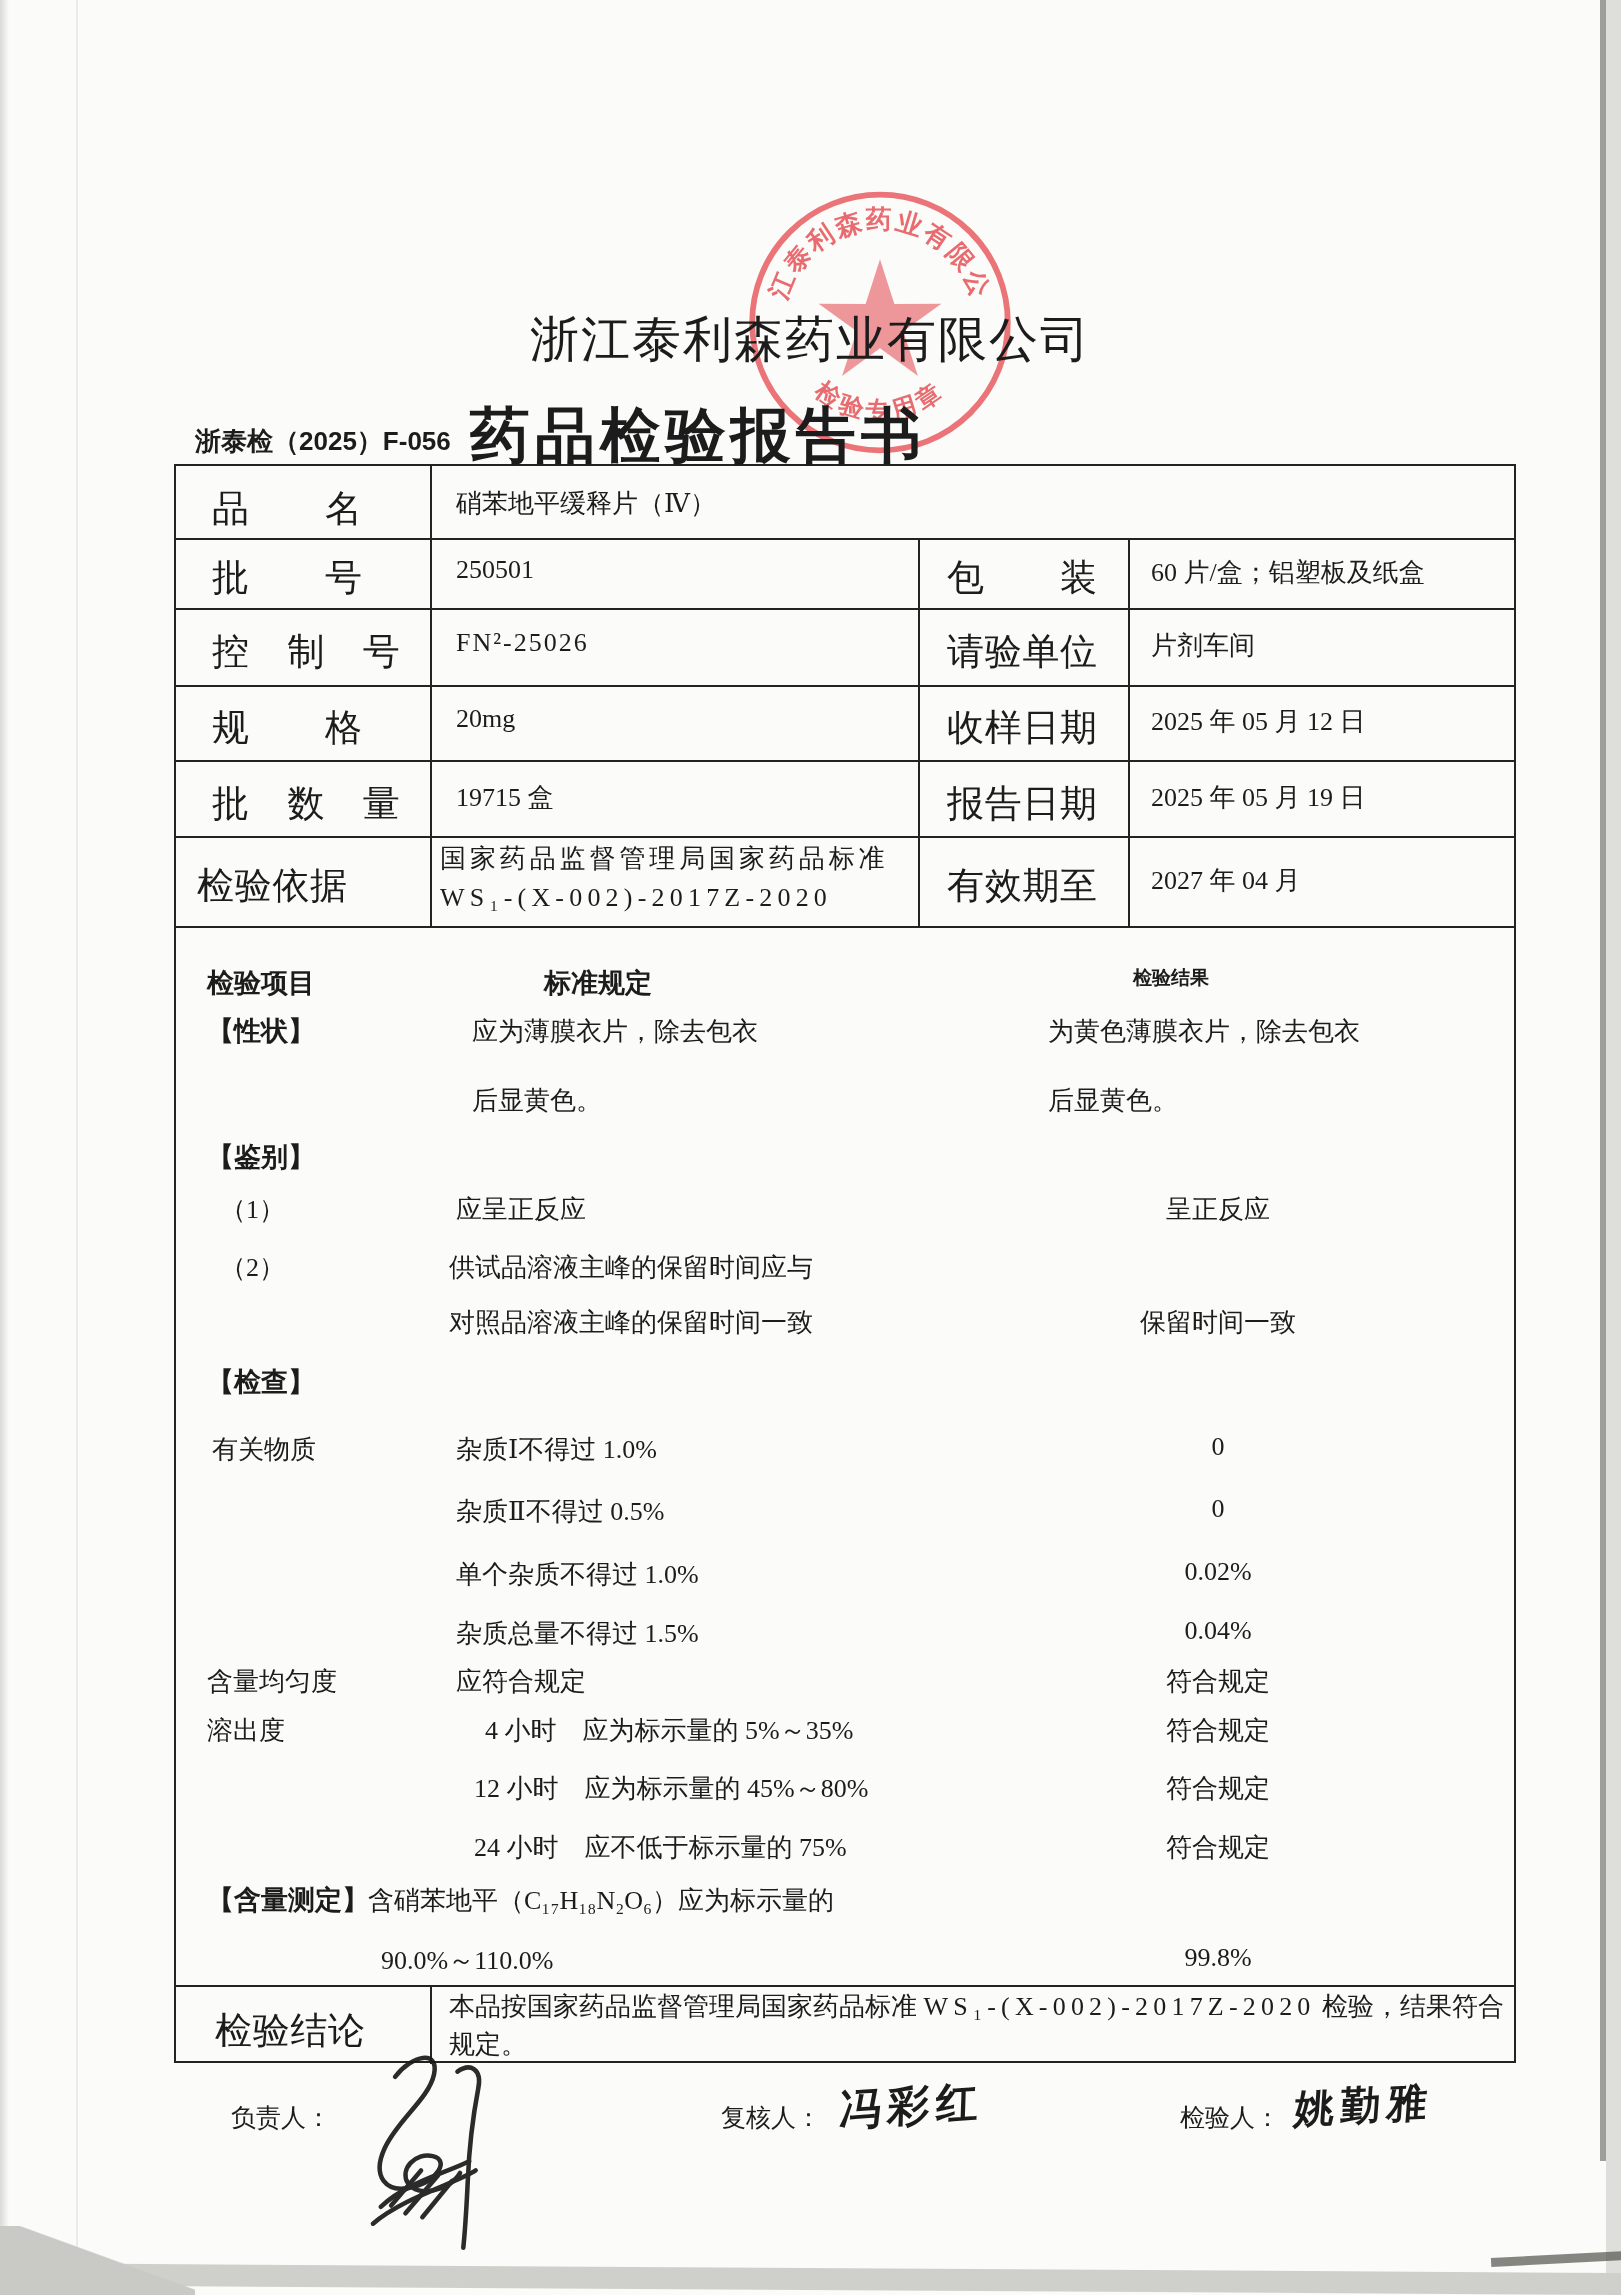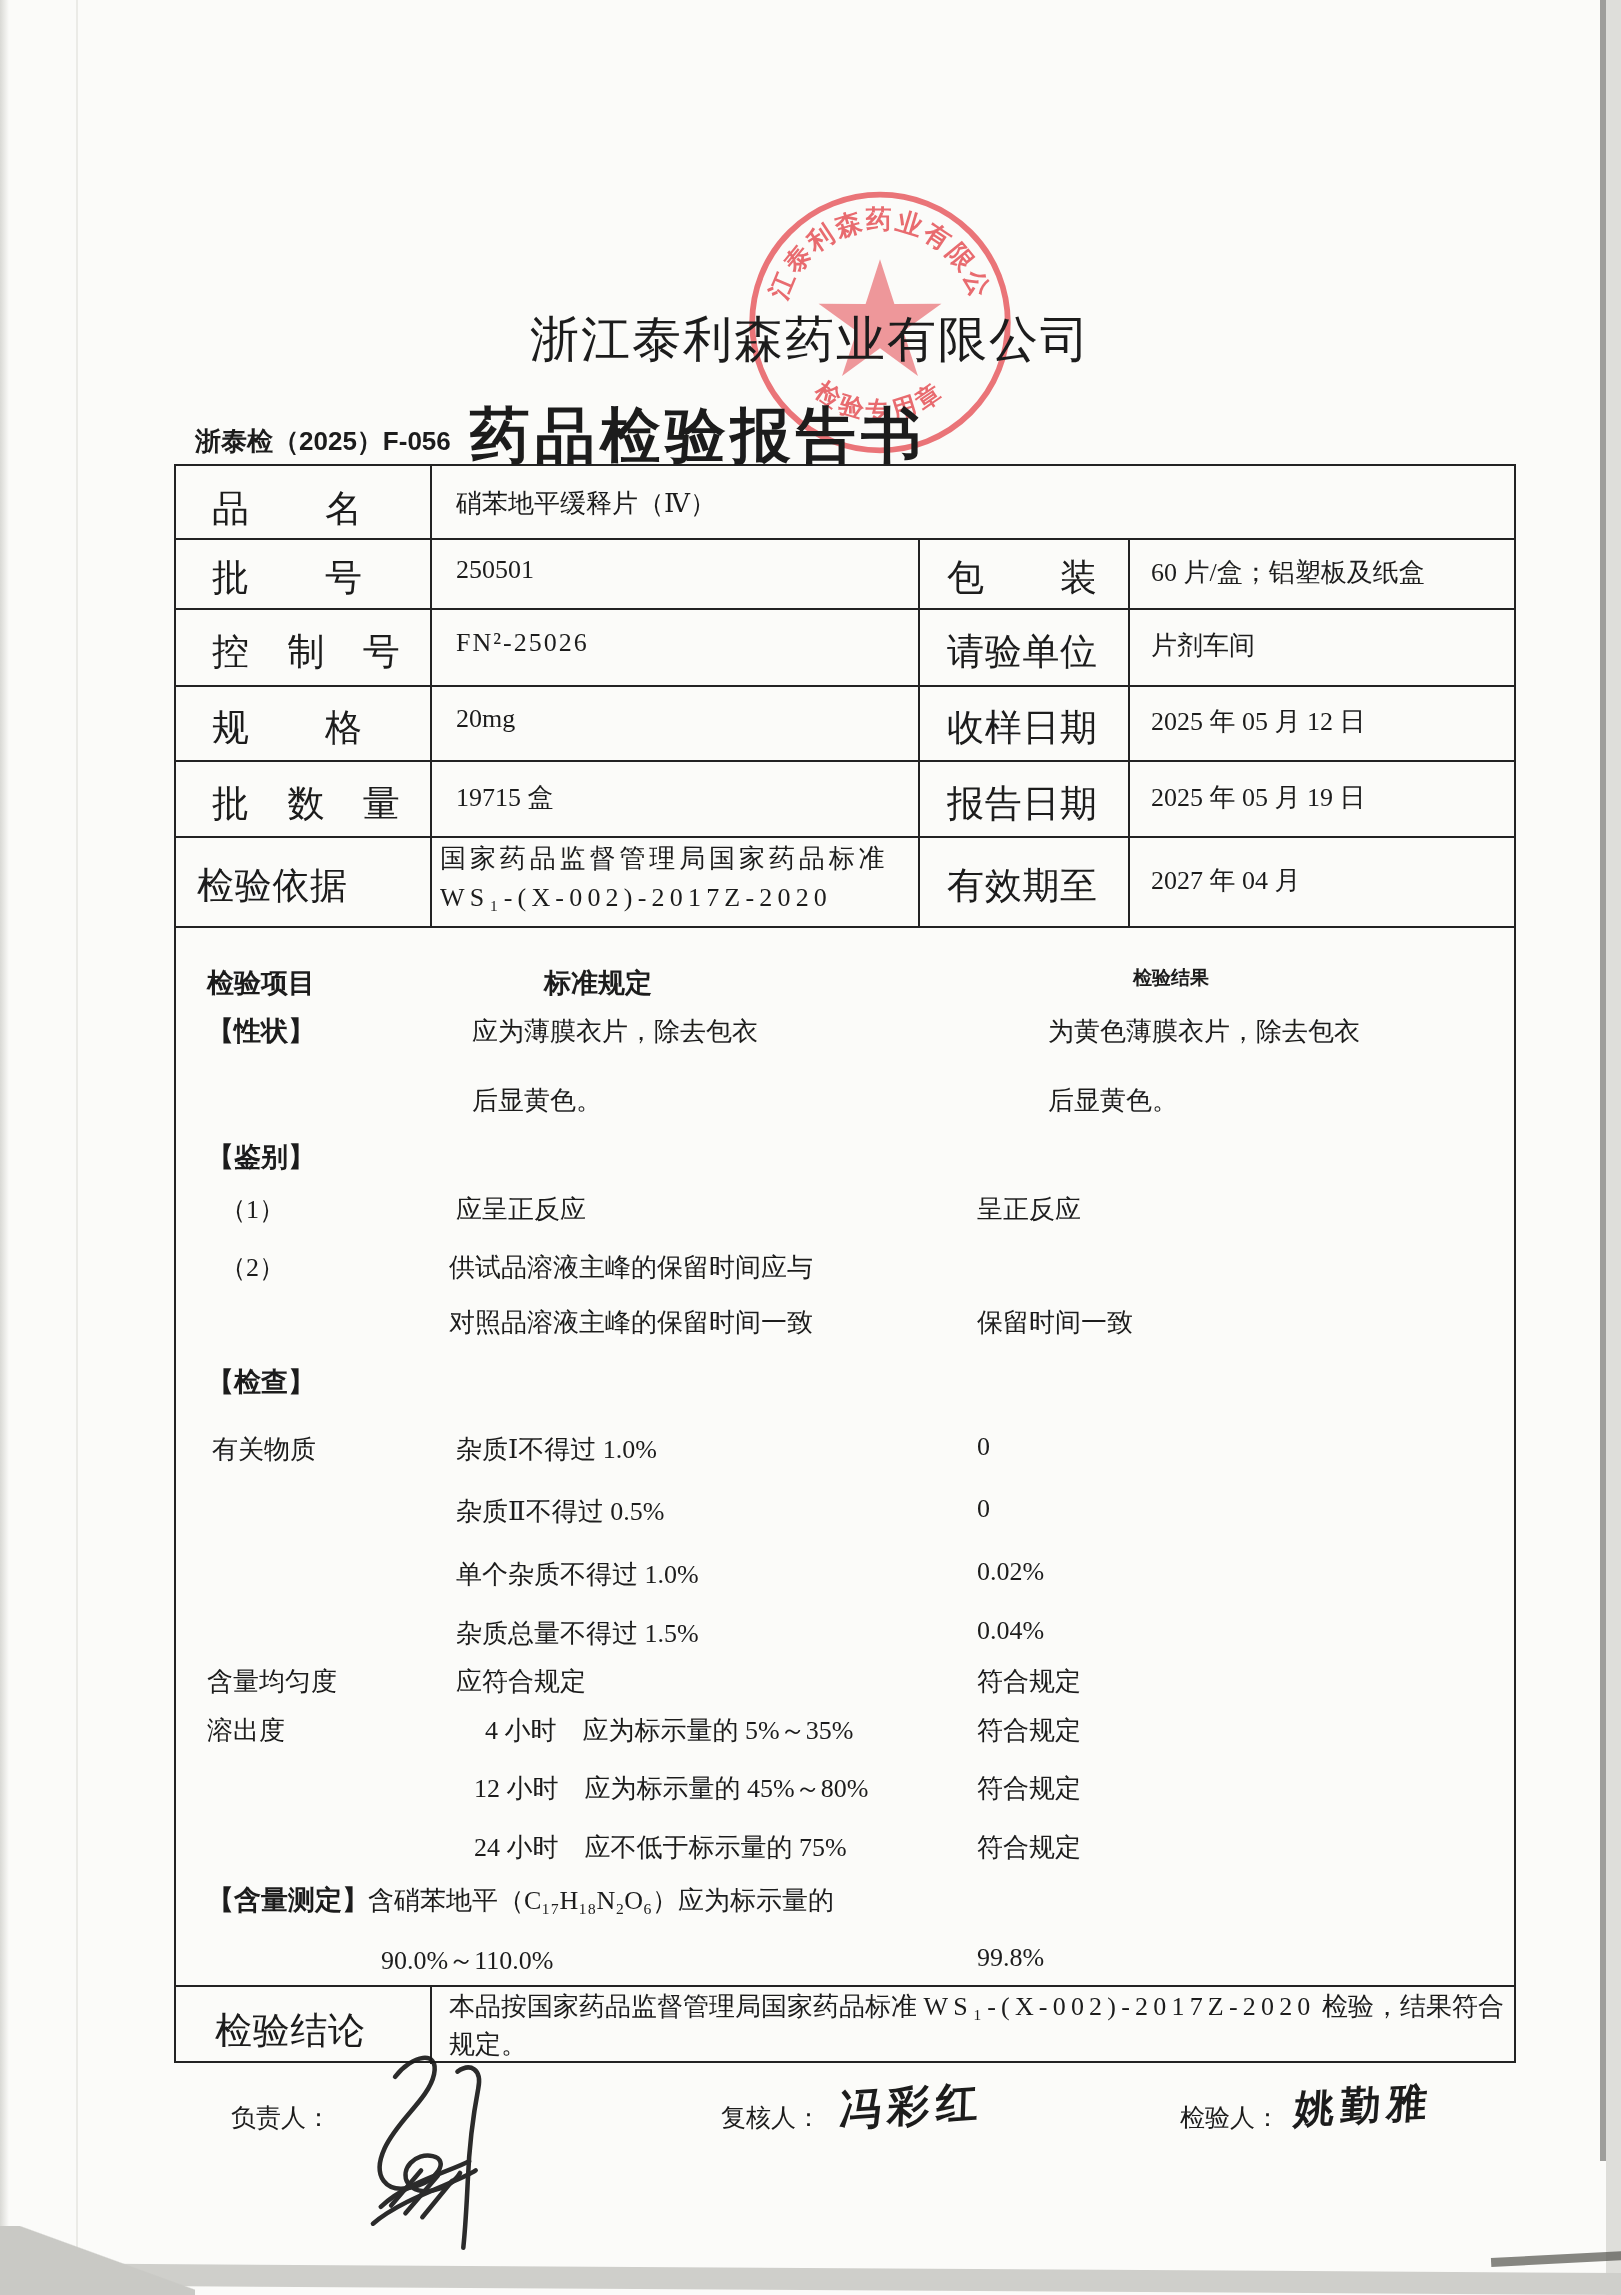--- a/index.html
+++ b/index.html
@@ -21,21 +21,21 @@
   .stamp{position:absolute;left:738px;top:180px;width:284px;height:285px;
          mix-blend-mode:multiply;opacity:.88;z-index:3;}
   .title-company{position:absolute;left:0;width:1621px;top:307px;text-align:center;
        font-size:49px;letter-spacing:2px;font-weight:500;z-index:4;}
   .title-report{position:absolute;left:0;width:1396px;top:396px;text-align:center;
        font-size:60px;font-weight:700;letter-spacing:5.2px;z-index:4;}
   .docno{position:absolute;left:195px;top:424px;font-size:26px;font-weight:700;
        font-family:"Liberation Sans","DejaVu Sans",sans-serif;z-index:4;}
   
   .it{font-size:27px;font-weight:600;}
-  .res-c{width:482px;}
+  .res-c{width:482px;text-align:center;}
   
   .sig-label{font-size:25px;}
   .hand{font-weight:700;letter-spacing:6.5px;font-family:"Liberation Serif","DejaVu Serif",serif;}
   
   .edge-right-dark{position:absolute;left:1600px;top:0;width:5.9px;height:2161px;background:#52524e;opacity:.55;}
   .edge-right-pale{position:absolute;left:1606px;top:0;width:15px;height:2295px;background:#dededa;}
   .edge-left{position:absolute;left:0;top:0;width:9px;height:2295px;
        background:linear-gradient(90deg,#d9d9d5,rgba(217,217,213,0));}
   .crease{position:absolute;left:76px;top:0;width:2px;height:2295px;background:#ebebe7;}
   .bottom-band{position:absolute;left:0;top:2273px;width:1621px;height:22px;background:#cfcfcb;

